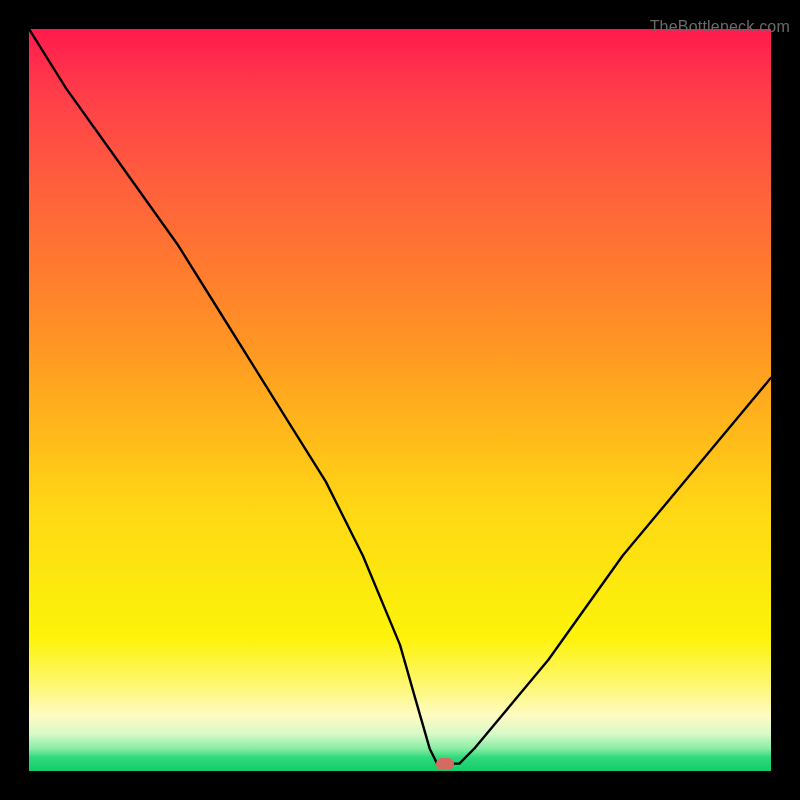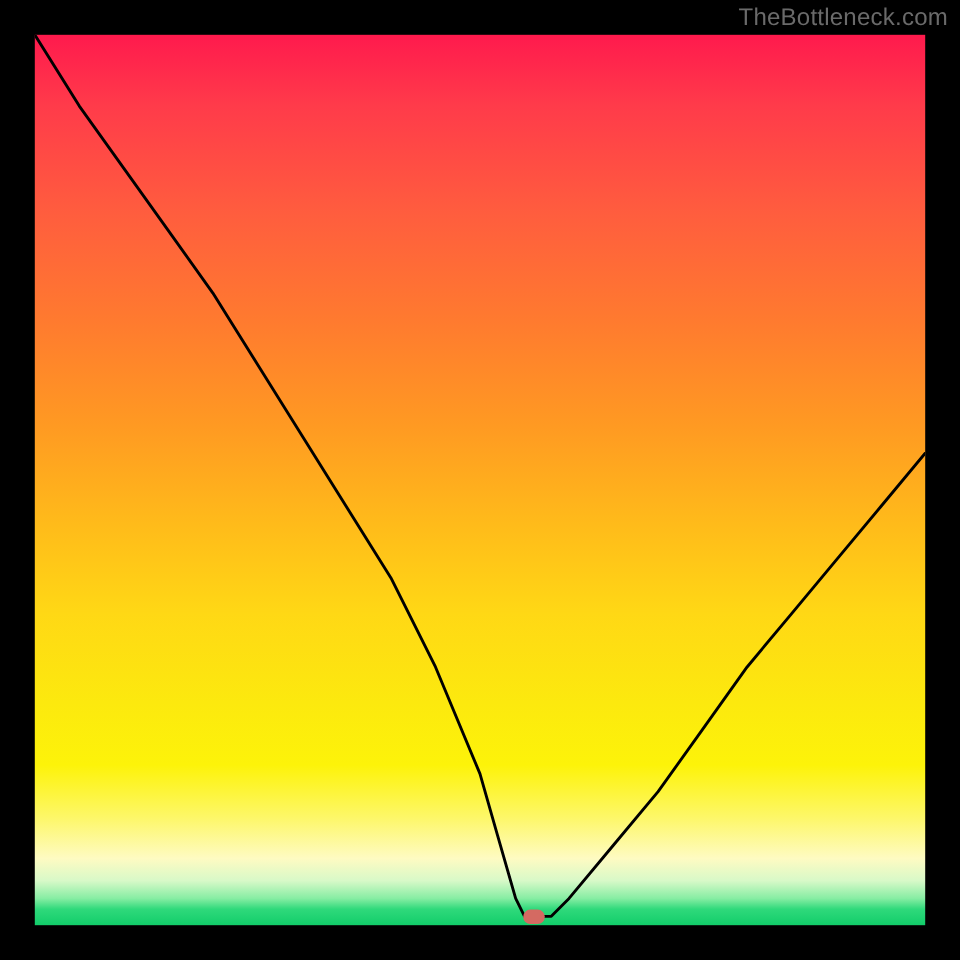--- a/index.html
+++ b/index.html
@@ -52,24 +52,24 @@
   .marker {
     position: absolute;
     width: 18px;
     height: 12px;
     border-radius: 6px;
     background: #d46a62; 
     transform: translate(-50%, -50%);
   }
   .watermark {
     position: absolute;
-    top: 4px;
+    top: 18px;
     right: 10px;
     color: #6a6a6a;
-    font-size: 20px;
+    font-size: 16px;
     letter-spacing: 0.2px;
   }
 </style>
 </head>
 <body>
 
 <div class="stage">
 
   <div class="plot-area">
 

